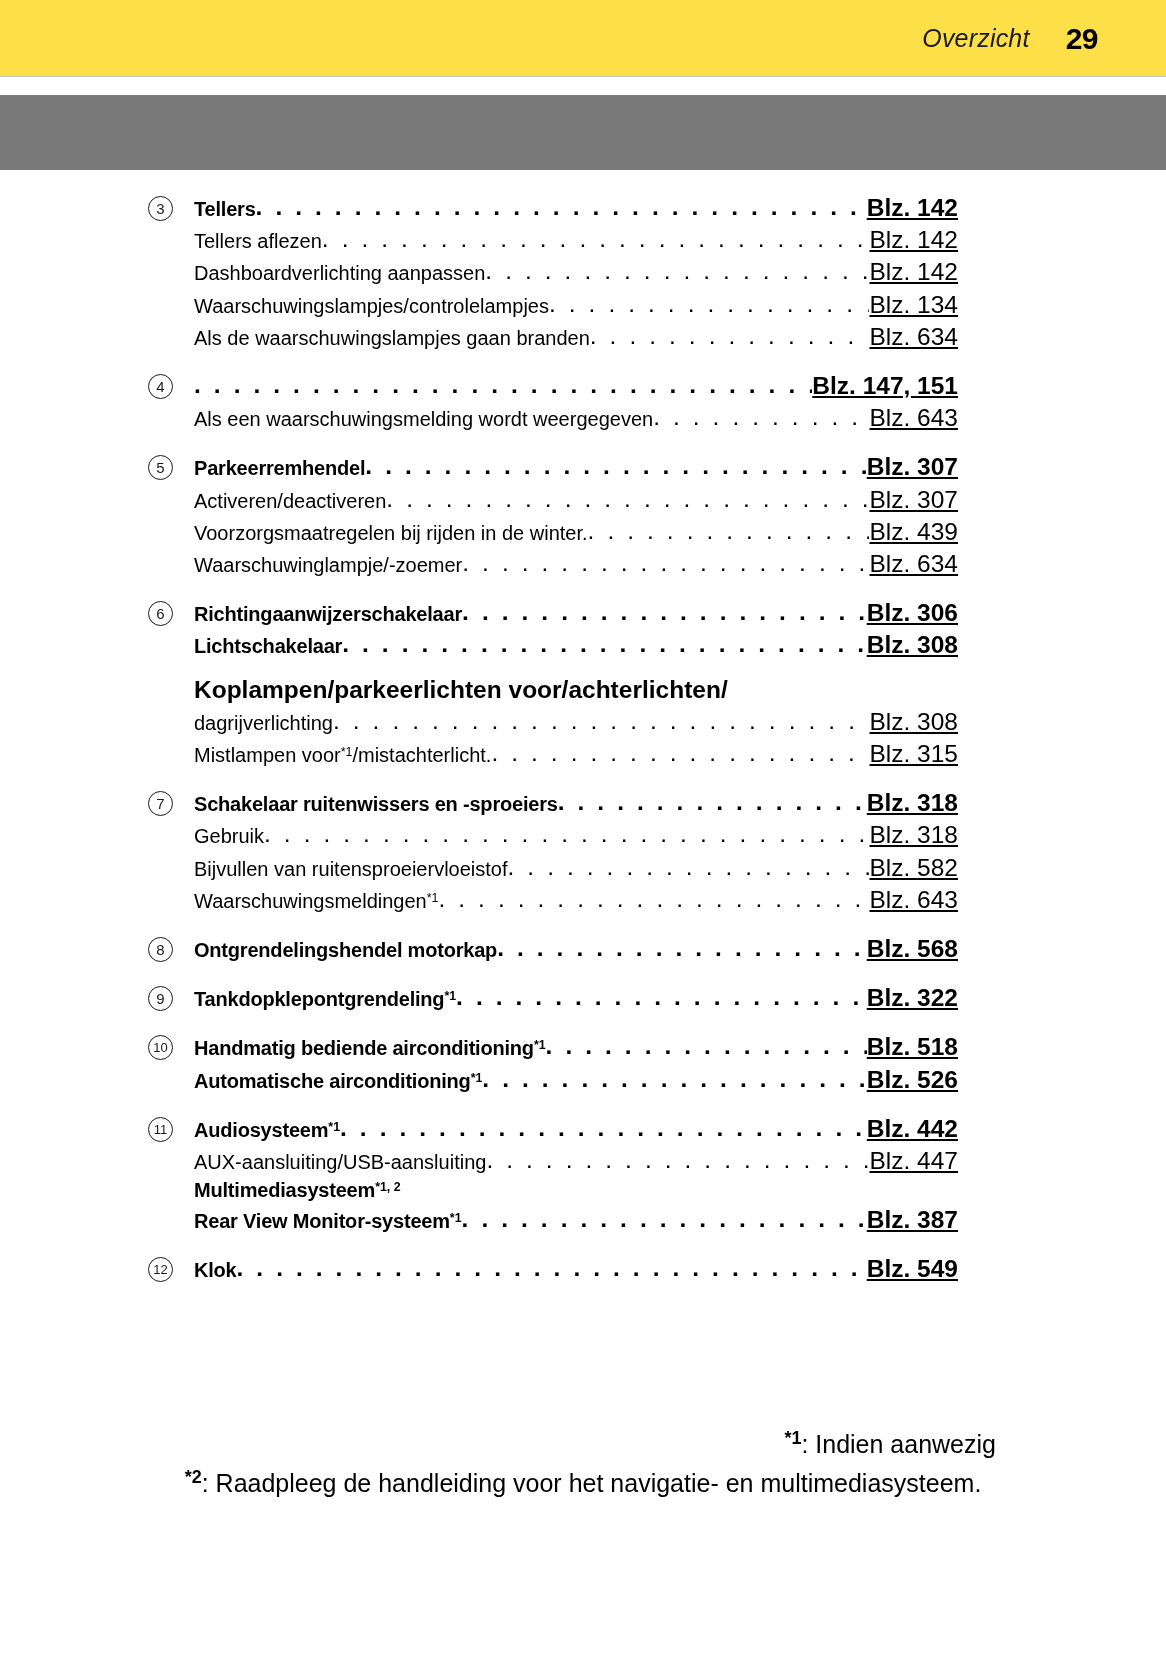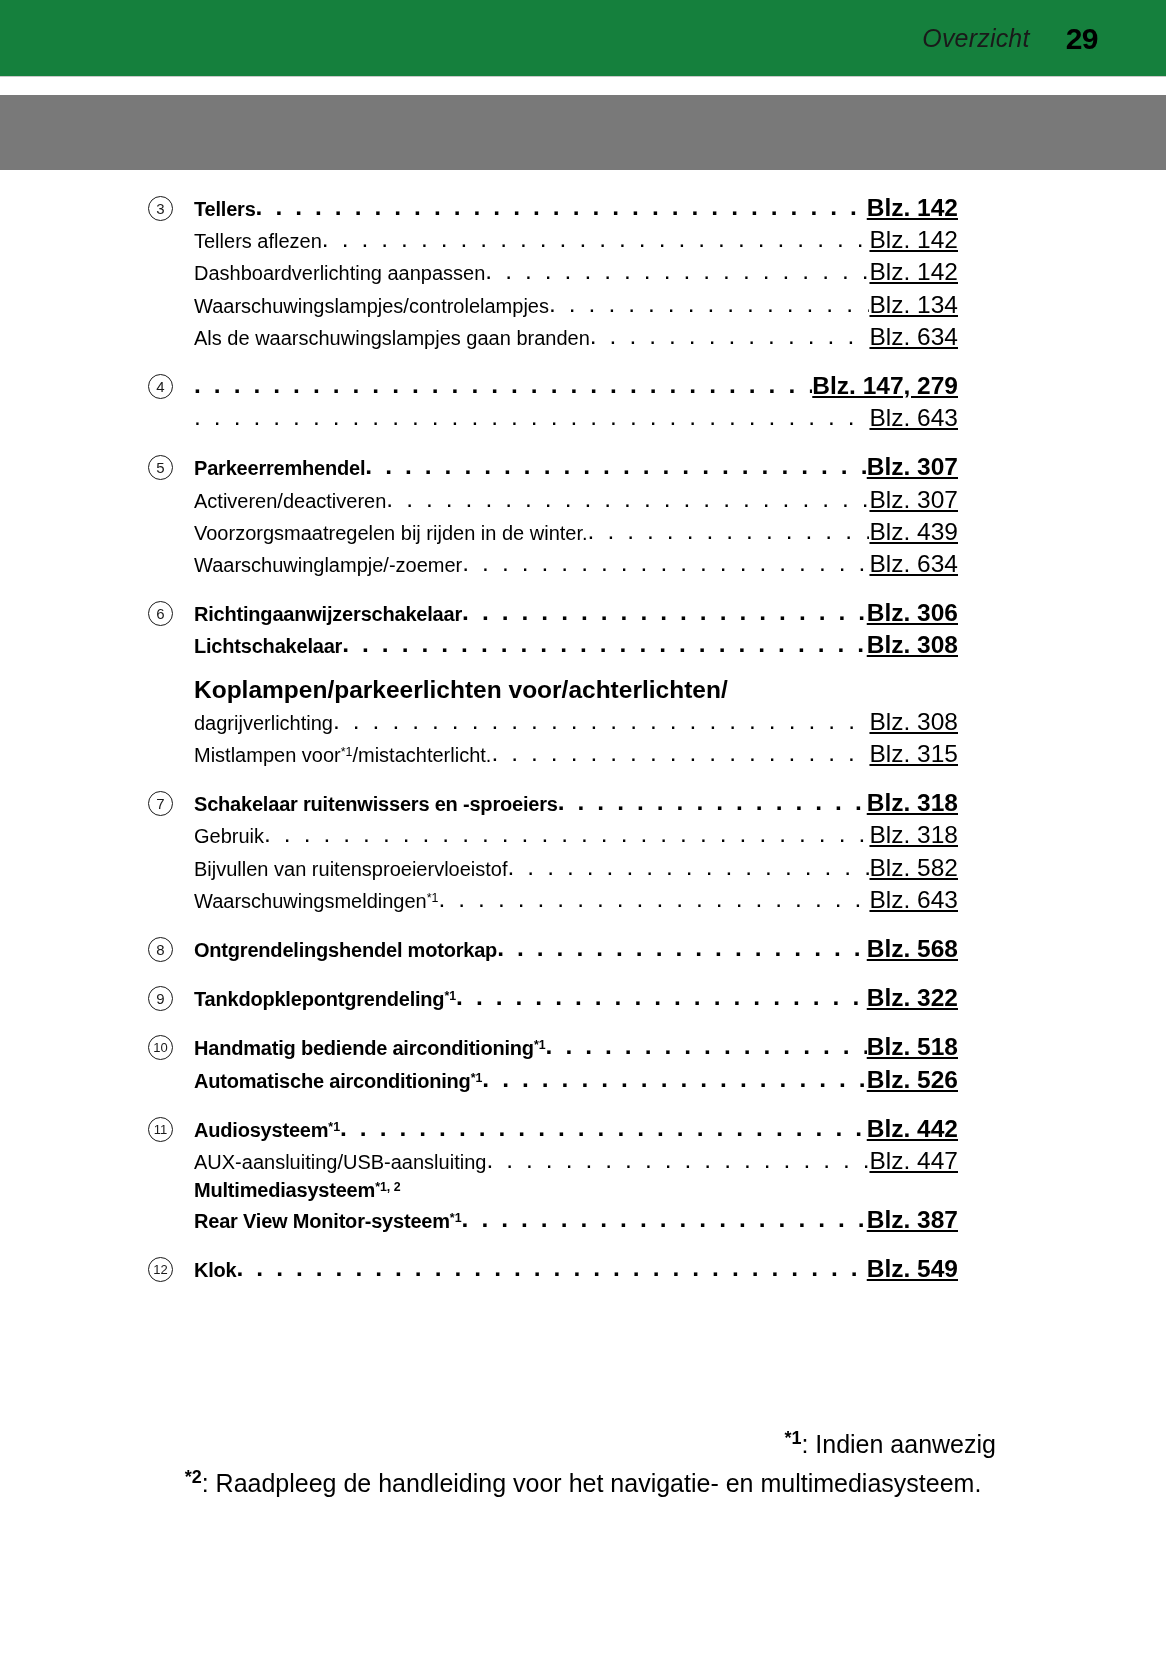--- a/index.html
+++ b/index.html
@@ -16,21 +16,21 @@
     position: relative;
   }
 
   
   .header-band {
     position: absolute;
     top: 0;
     left: 0;
     width: 1166px;
     height: 77px;
-    background: #15803d;
+    background: #fde047;
     border-bottom: 1px solid #c9c9c9;
     box-sizing: border-box;
   }
   .header-inner {
     position: absolute;
     right: 0;
     top: 0;
     height: 77px;
     display: flex;
     align-items: center;
@@ -217,24 +217,25 @@
         <div class="marker"></div>
         <span class="label plain">Als de waarschuwingslampjes gaan branden</span>
         <span class="leader"> . . . . . . . . . . . . . . . . . . . . . . . . . . . . . . . . . . . . . . . . . . . . . . . . . . . . . . . . . . . . . . . . . . . . . . . . . . . . . . . . . . . . . . . . . . </span>
         <span class="pageref">Blz. 634</span>
       </div>
     </div>
     <div class="group">
       <div class="row">
         <div class="marker"><span class="circle-num">4</span></div>
         <span class="leader bold"> . . . . . . . . . . . . . . . . . . . . . . . . . . . . . . . . . . . . . . . . . . . . . . . . . . . . . . . . . . . . . . . . . . . . . . . . . . . . . . . . . . . . . . . . . . </span>
-        <span class="pageref bold">Blz. 147, 279</span>
-      </div>
-      <div class="row">
-        <div class="marker"></div>
+        <span class="pageref bold">Blz. 147, 151</span>
+      </div>
+      <div class="row">
+        <div class="marker"></div>
+        <span class="label plain">Als een waarschuwingsmelding wordt weergegeven</span>
         <span class="leader"> . . . . . . . . . . . . . . . . . . . . . . . . . . . . . . . . . . . . . . . . . . . . . . . . . . . . . . . . . . . . . . . . . . . . . . . . . . . . . . . . . . . . . . . . . . </span>
         <span class="pageref">Blz. 643</span>
       </div>
     </div>
     <div class="group">
       <div class="row">
         <div class="marker"><span class="circle-num">5</span></div>
         <span class="label bold">Parkeerremhendel</span>
         <span class="leader bold"> . . . . . . . . . . . . . . . . . . . . . . . . . . . . . . . . . . . . . . . . . . . . . . . . . . . . . . . . . . . . . . . . . . . . . . . . . . . . . . . . . . . . . . . . . . </span>
         <span class="pageref bold">Blz. 307</span>

